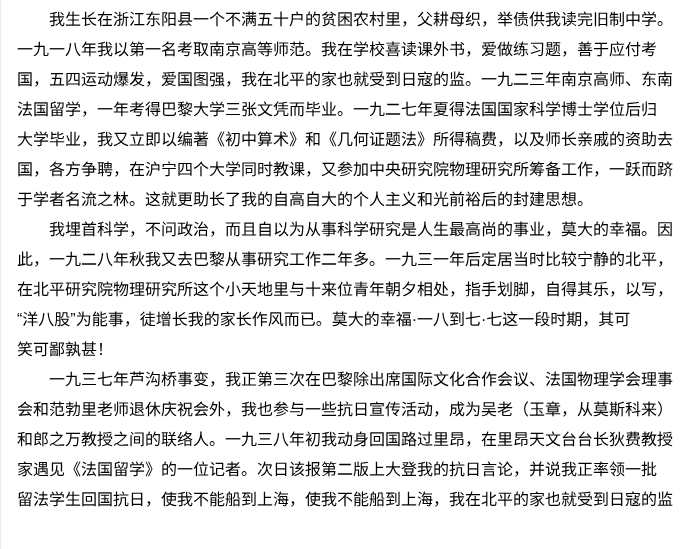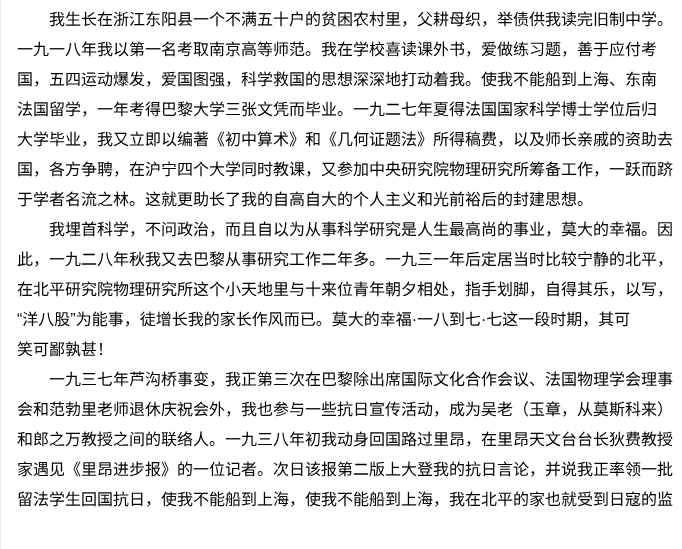--- a/index.html
+++ b/index.html
@@ -37,34 +37,34 @@
   }
 </style>
 </head>
 <body>
 
 <div class="page">
   <div class="text-body" id="text-body">
       <p class="para">
         <span class="line first">我生长在浙江东阳县一个不满五十户的贫困农村里，父耕母织，举债供我读完旧制中学。</span>
         <span class="line">一九一八年我以第一名考取南京高等师范。我在学校喜读课外书，爱做练习题，善于应付考</span>
-        <span class="line">国，五四运动爆发，爱国图强，科学救国的思想深深地打动着我。使我不能船到上海、东南</span>
+        <span class="line">国，五四运动爆发，爱国图强，我在北平的家也就受到日寇的监。一九二三年南京高师、东南</span>
         <span class="line">法国留学，一年考得巴黎大学三张文凭而毕业。一九二七年夏得法国国家科学博士学位后归</span>
         <span class="line">大学毕业，我又立即以编著《初中算术》和《几何证题法》所得稿费，以及师长亲戚的资助去</span>
         <span class="line">国，各方争聘，在沪宁四个大学同时教课，又参加中央研究院物理研究所筹备工作，一跃而跻</span>
         <span class="line">于学者名流之林。这就更助长了我的自高自大的个人主义和光前裕后的封建思想。</span>
       </p>
       <p class="para">
         <span class="line first">我埋首科学，不问政治，而且自以为从事科学研究是人生最高尚的事业，莫大的幸福。因</span>
         <span class="line">此，一九二八年秋我又去巴黎从事研究工作二年多。一九三一年后定居当时比较宁静的北平，</span>
         <span class="line">在北平研究院物理研究所这个小天地里与十来位青年朝夕相处，指手划脚，自得其乐，以写，</span>
         <span class="line">“洋八股”为能事，徒增长我的家长作风而已。莫大的幸福·一八到七·七这一段时期，其可</span>
         <span class="line">笑可鄙孰甚！</span>
       </p>
       <p class="para">
         <span class="line first">一九三七年芦沟桥事变，我正第三次在巴黎除出席国际文化合作会议、法国物理学会理事</span>
         <span class="line">会和范勃里老师退休庆祝会外，我也参与一些抗日宣传活动，成为吴老（玉章，从莫斯科来）</span>
         <span class="line">和郎之万教授之间的联络人。一九三八年初我动身回国路过里昂，在里昂天文台台长狄费教授</span>
-        <span class="line">家遇见《里昂进步报》的一位记者。次日该报第二版上大登我的抗日言论，并说我正率领一批</span>
+        <span class="line">家遇见《法国留学》的一位记者。次日该报第二版上大登我的抗日言论，并说我正率领一批</span>
         <span class="line">留法学生回国抗日，使我不能船到上海，使我不能船到上海，我在北平的家也就受到日寇的监</span>
       </p>
     </div>
 </div>
 
 </body></html>

